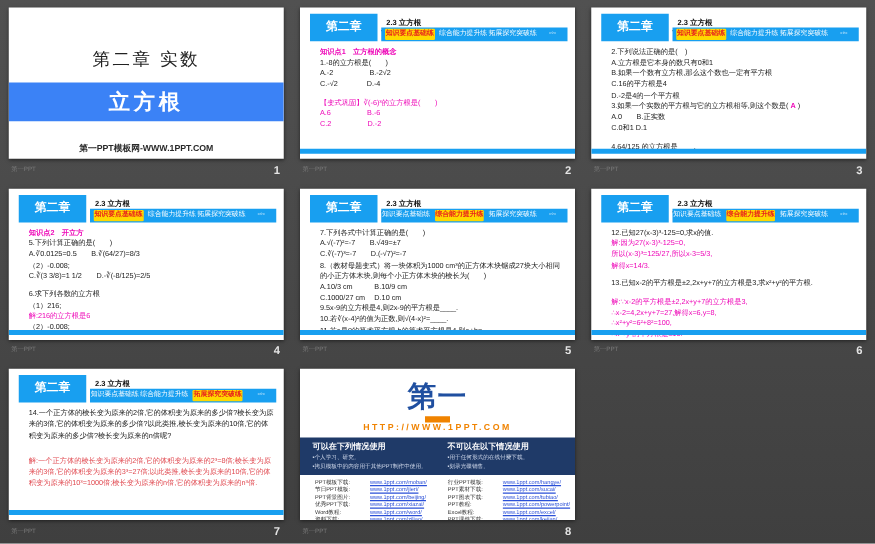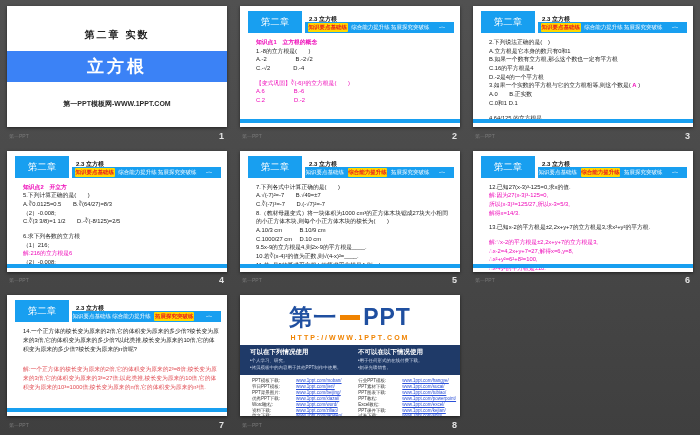--- a/index.html
+++ b/index.html
@@ -6,48 +6,48 @@
   body{font-family:"Liberation Sans","DejaVu Sans",sans-serif;}
   .sheet{width:700px;height:435px;box-sizing:border-box;padding:6px 7px;display:grid;
     grid-template-columns:repeat(3,1fr);grid-template-rows:repeat(3,1fr);
     column-gap:13px;row-gap:11px;background:linear-gradient(#515151,#3f3f3f);}
   .cell{position:relative;}
   .slide{position:absolute;top:0;left:0;right:0;height:121px;background:#fff;
     overflow:hidden;box-shadow:0 1px 3px rgba(0,0,0,.55);}
   .num{position:absolute;bottom:-1px;right:3px;font-size:9px;font-weight:bold;color:#e3e3e3;}
   .wm{position:absolute;bottom:1px;left:2px;font-size:5px;color:#7a7a7a;}
   
-  .t-chapter{margin-top:22px;text-align:center;font-size:10px;color:#222;letter-spacing:2px;font-weight:bold;}
+  .t-chapter{margin-top:33px;text-align:center;font-size:14px;color:#222;letter-spacing:2px;}
   .t-banner{margin-top:9px;height:31px;line-height:31px;text-align:center;color:#fff;
     font-size:17px;font-weight:bold;letter-spacing:3px;}
   .t-site{margin-top:17px;text-align:center;font-size:7px;font-weight:bold;color:#2a2a2a;}
   
   .cs-header{display:flex;padding:5px 6px 0 8px;height:22px;}
-  .chapter-box{width:54px;color:#fff;font-weight:normal;font-size:9.5px;text-align:center;line-height:22px;flex:none;}
+  .chapter-box{width:54px;color:#fff;font-weight:bold;font-size:9.5px;text-align:center;line-height:22px;flex:none;}
   .cs-right{flex:1;display:flex;flex-direction:column;margin-left:3px;}
   .section-row{height:11px;line-height:10px;}
   .section-title{display:inline-block;font-size:6px;font-weight:bold;color:#111;
     padding:0 10px 0 4px;border-bottom:1px solid #222;}
   .tabbar{height:11px;display:flex;align-items:stretch;}
   .tab{flex:1;text-align:center;font-size:5.5px;color:#fff;line-height:11px;
     white-space:nowrap;overflow:hidden;}
   .tab.active{background:#ffd800;color:#e8211d;font-weight:bold;border-radius:1px;
     margin:1px 3px;line-height:9px;}
   .navdots{width:24px;flex:none;text-align:center;color:#fff;font-size:6px;line-height:11px;}
   .body{padding:5px 8px 0 16px;}
   .line{font-size:5.8px;line-height:1.5;color:#222;white-space:nowrap;overflow:hidden;}
   .line.wrap{white-space:normal;}
   .kp{color:#ee08b8;font-weight:bold;}
   .ans{color:#ee08b8;}
   .ansl{color:#ee08b8;font-weight:bold;}
   .red{color:#e14b52;}
   .gapline{height:6px;}
   .footer-strip{position:absolute;left:0;right:0;bottom:4px;height:4px;}
   
-  .brand-logo{display:flex;justify-content:center;align-items:center;margin-top:7px;}
+  .brand-logo{display:flex;justify-content:center;align-items:center;margin-top:7px;flex-direction:column;}
   .logo-text{font-size:23px;font-weight:bold;color:#1f4fa0;letter-spacing:1px;}
   .logo-dash{width:20px;height:5px;background:#f08300;margin:0 3px;}
   .brand-url{text-align:center;color:#f08300;font-weight:bold;font-size:7px;letter-spacing:2px;margin-top:1px;}
   .license{display:flex;background:#1f3a68;margin-top:4px;padding:3px 10px 4px;gap:16px;}
   .lic-col{flex:1;}
   .lic-h{font-size:6.5px;font-weight:bold;color:#fff;margin-bottom:1px;}
   .lic-li{font-size:4.5px;color:#cfd8ea;line-height:1.45;}
   .links{display:flex;padding:3px 12px 0;gap:16px;}
   .links-col{flex:1;}
   .link-row{display:flex;font-size:4.5px;line-height:1.3;}
@@ -252,21 +252,20 @@
     </div>
     <div class="wm">第一PPT</div>
     <div class="num">7</div>
   </div>
 
   <div class="cell">
     <div class="slide">
       <div class="brand-logo">
         <span class="logo-text">第一</span>
         <span class="logo-dash"></span>
-        <span class="logo-text">PPT</span>
       </div>
       <div class="brand-url">HTTP://WWW.1PPT.COM</div>
       <div class="license" style="background: rgb(31, 58, 104);">
         <div class="lic-col">
           <div class="lic-h">可以在下列情况使用</div>
           <div>
               <div class="lic-li">•个人学习、研究。</div>
               <div class="lic-li">•拷贝模板中的内容用于其他PPT制作中使用。</div>
             </div>
         </div>

